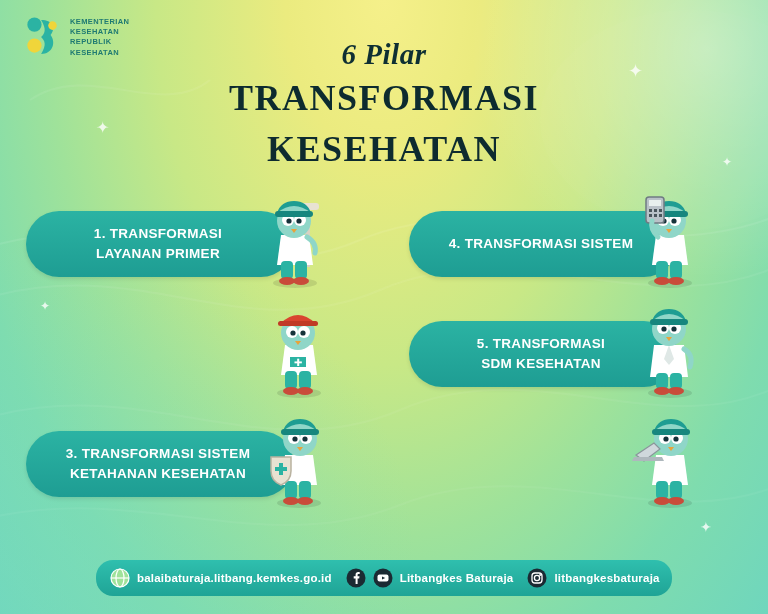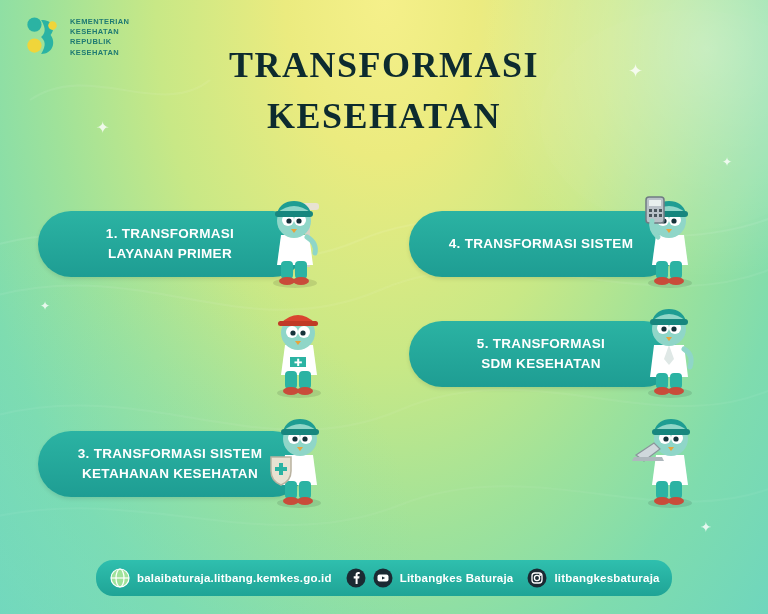--- a/index.html
+++ b/index.html
@@ -49,21 +49,21 @@
   .grid {
     position: absolute; left: 26px; top: 205px;
     width: 716px;
     display: grid;
     grid-template-columns: 345px 345px;
     column-gap: 26px;
     row-gap: 32px;
   }
   .pill-row { position: relative; height: 78px; }
   .pill {
-    position: absolute; left: 12px; top: 6px;
+    position: absolute; left: 0; top: 6px;
     width: 268px; height: 66px;
     background: linear-gradient(180deg, #2bb3a3 0%, #1e9d93 100%);
     border-radius: 34px;
     display: flex; align-items: center; justify-content: center;
     padding: 0 22px 0 18px;
     box-shadow: 0 2px 4px rgba(0,0,0,.10);
   }
   .pill-right { left: 12px; width: 268px; }
   .pill-label {
     color: #ffffff; font-weight: bold; font-size: 13.5px;
@@ -116,20 +116,21 @@
     </svg>
     <div class="logo-text">
       <div>KEMENTERIAN</div>
       <div>KESEHATAN</div>
       <div>REPUBLIK</div>
       <div>KESEHATAN</div>
     </div>
   </div>
 
   <div class="title-wrap">
+    <div class="title-1">6 Pilar</div>
     <div class="title-2">TRANSFORMASI</div>
     <div class="title-2">KESEHATAN</div>
   </div>
 
   <div class="grid">
 
     <div class="pill-row">
       <div class="pill">
         <div class="pill-label">
           <div>1. TRANSFORMASI</div>

